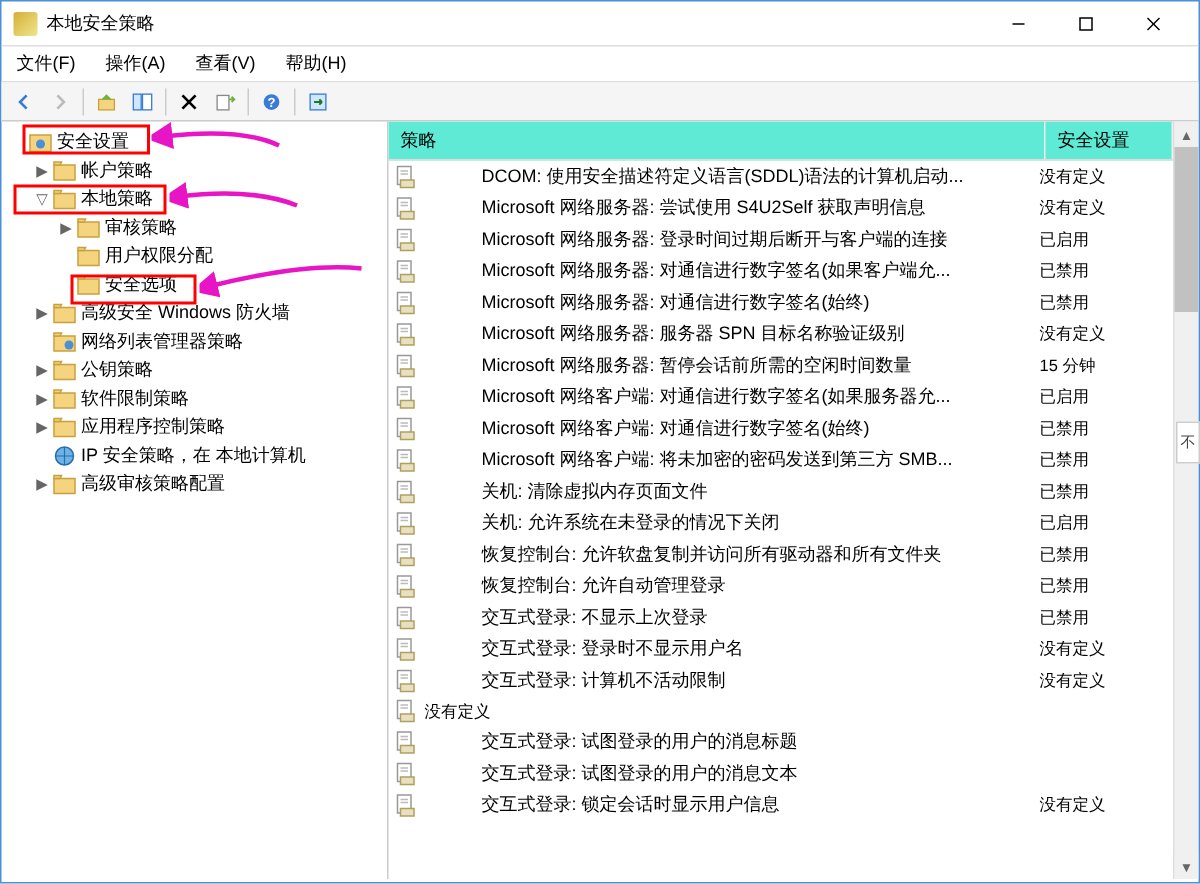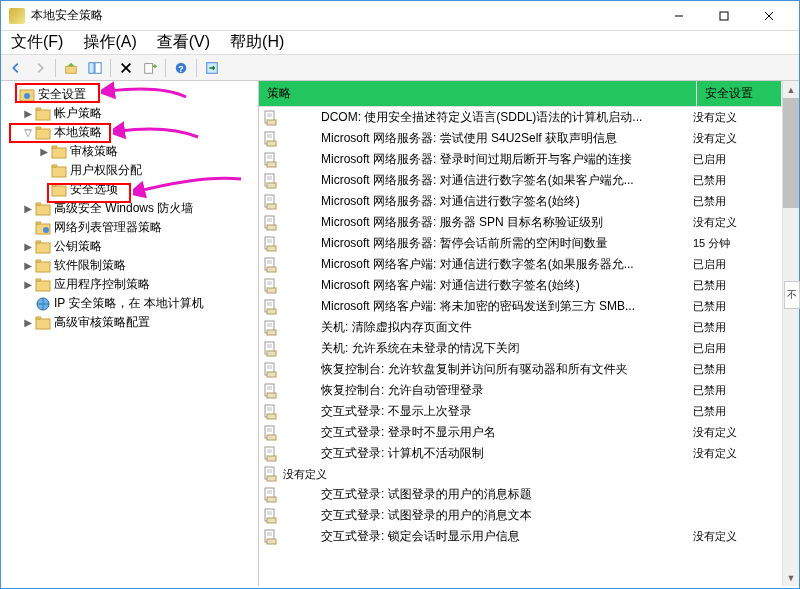--- a/index.html
+++ b/index.html
@@ -4,29 +4,29 @@
   <style>
     * { margin: 0; padding: 0; box-sizing: border-box; }
     body { font-family: "Microsoft YaHei", "Segoe UI", sans-serif; font-size: 12px; background: #fff; }
     .window { width: 800px; height: 589px; border: 1px solid #4a90d9; position: relative; background: #fff; }
     .titlebar { height: 30px; display: flex; align-items: center; padding: 0 8px; border-bottom: 1px solid #ddd; }
     .titlebar-icon { width: 16px; height: 16px; background: linear-gradient(135deg, #d4af37, #f0e68c); border-radius: 2px; margin-right: 6px; }
     .titlebar-title { flex: 1; font-size: 12px; }
     .win-controls { display: flex; gap: 0; }
     .win-btn { width: 45px; height: 28px; display: flex; align-items: center; justify-content: center; font-size: 14px; cursor: pointer; }
     .menubar { height: 24px; display: flex; align-items: center; padding: 0 6px; gap: 12px; border-bottom: 1px solid #ddd; }
-    .menu-item { font-size: 16px; cursor: pointer; padding: 2px 4px; }
+    .menu-item { font-size: 12px; cursor: pointer; padding: 2px 4px; }
     .toolbar { height: 26px; display: flex; align-items: center; padding: 0 4px; gap: 2px; border-bottom: 1px solid #ccc; background: #f5f5f5; }
     .tool-sep { width: 1px; height: 18px; background: #ccc; margin: 0 2px; }
     .tool-btn { width: 22px; height: 22px; display: flex; align-items: center; justify-content: center; cursor: pointer; border-radius: 2px; }
     .content { display: flex; height: calc(100% - 82px); }
     .tree-pane { width: 258px; border-right: 1px solid #ccc; overflow: auto; padding: 4px 2px; }
     .list-pane { flex: 1; display: flex; overflow: hidden; }
     .list-main { flex: 1; overflow-y: auto; overflow-x: hidden; }
-    .list-header { display: flex; border-bottom: 1px solid #ddd; background: #22c55e; position: sticky; top: 0; }
+    .list-header { display: flex; border-bottom: 1px solid #ddd; background: #5eead4; position: sticky; top: 0; }
     .list-header-col { padding: 4px 8px; font-size: 12px; border-right: 1px solid #eee; }
     .col1 { flex: 1; }
     .col2 { width: 85px; }
     .list-row { display: flex; padding: 2px 4px; align-items: center; cursor: pointer; }
     .list-icon { width: 16px; height: 16px; margin-right: 4px; flex-shrink: 0; display: inline-flex; align-items: center; justify-content: center; }
     .list-policy { flex: 1; font-size: 12px; white-space: nowrap; overflow: hidden; text-overflow: ellipsis; margin-left: 38px; }
     .list-setting { width: 85px; font-size: 11px; white-space: nowrap; }
     .tree-node { display: flex; align-items: center; padding: 1px 2px; cursor: pointer; white-space: nowrap; }
     .tree-indent { display: inline-block; }
     .tree-arrow { width: 14px; display: inline-flex; justify-content: center; font-size: 10px; color: #666; }

